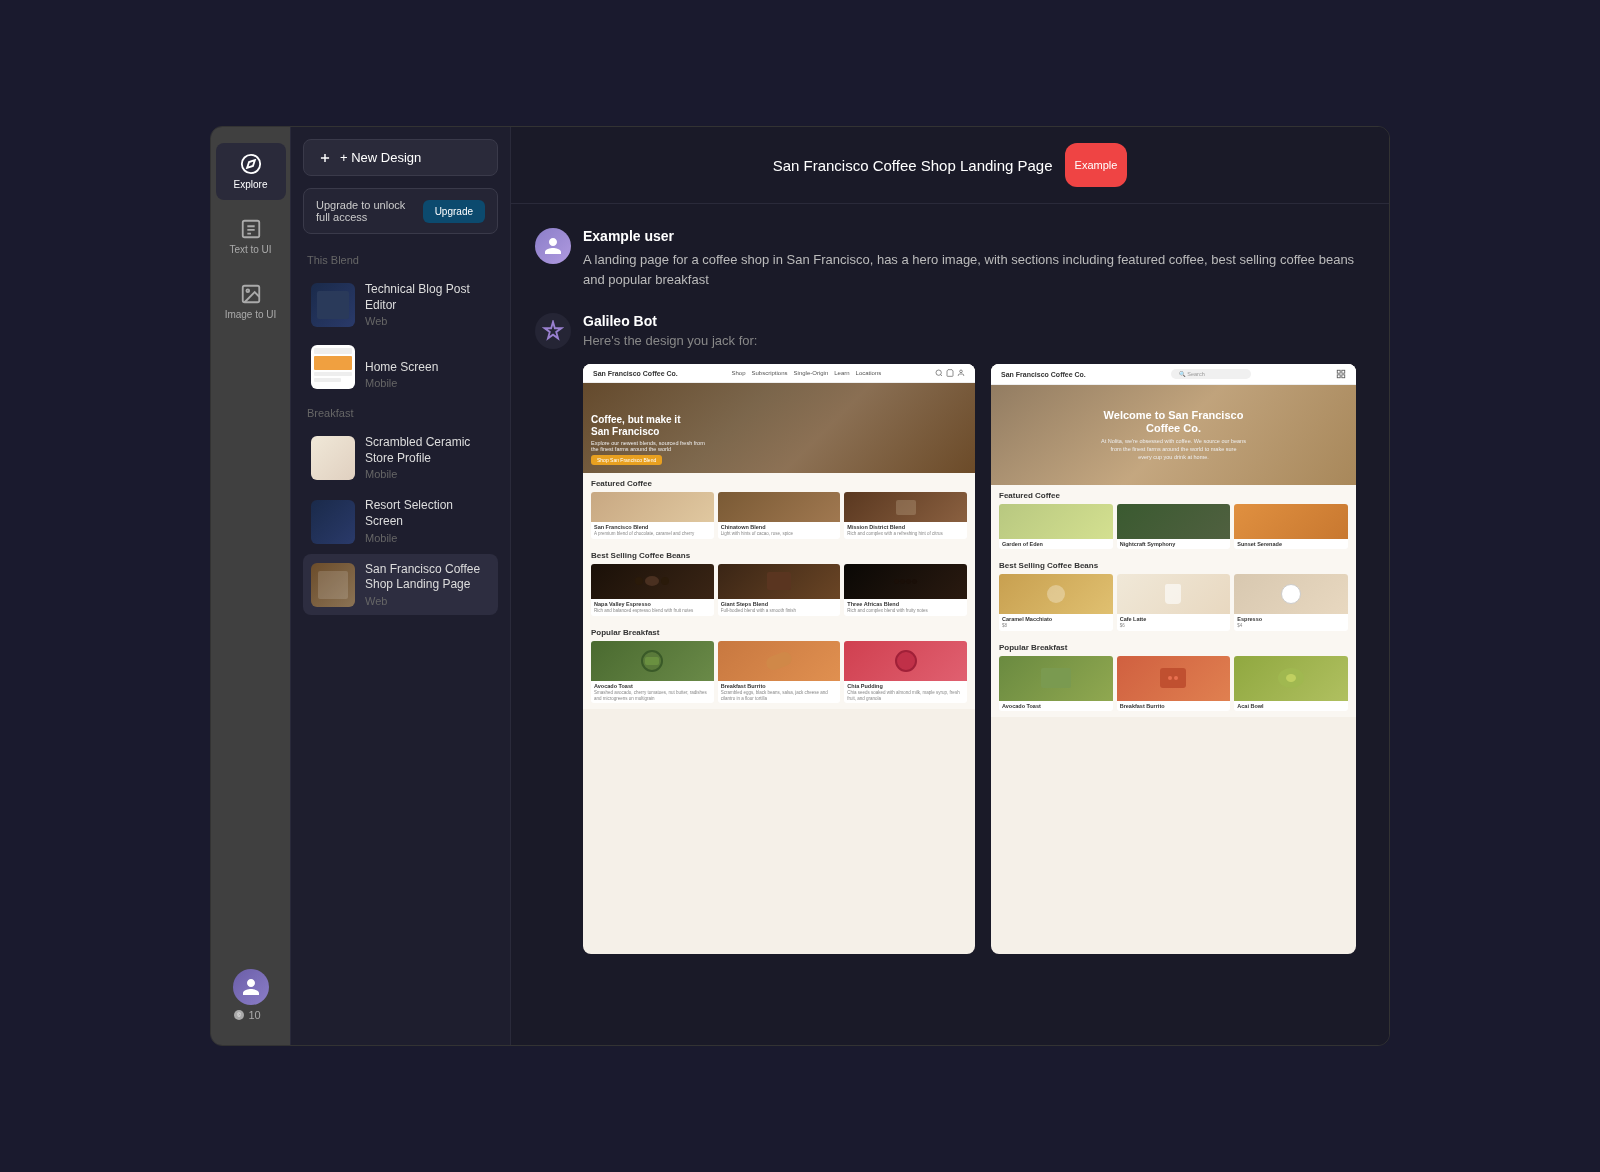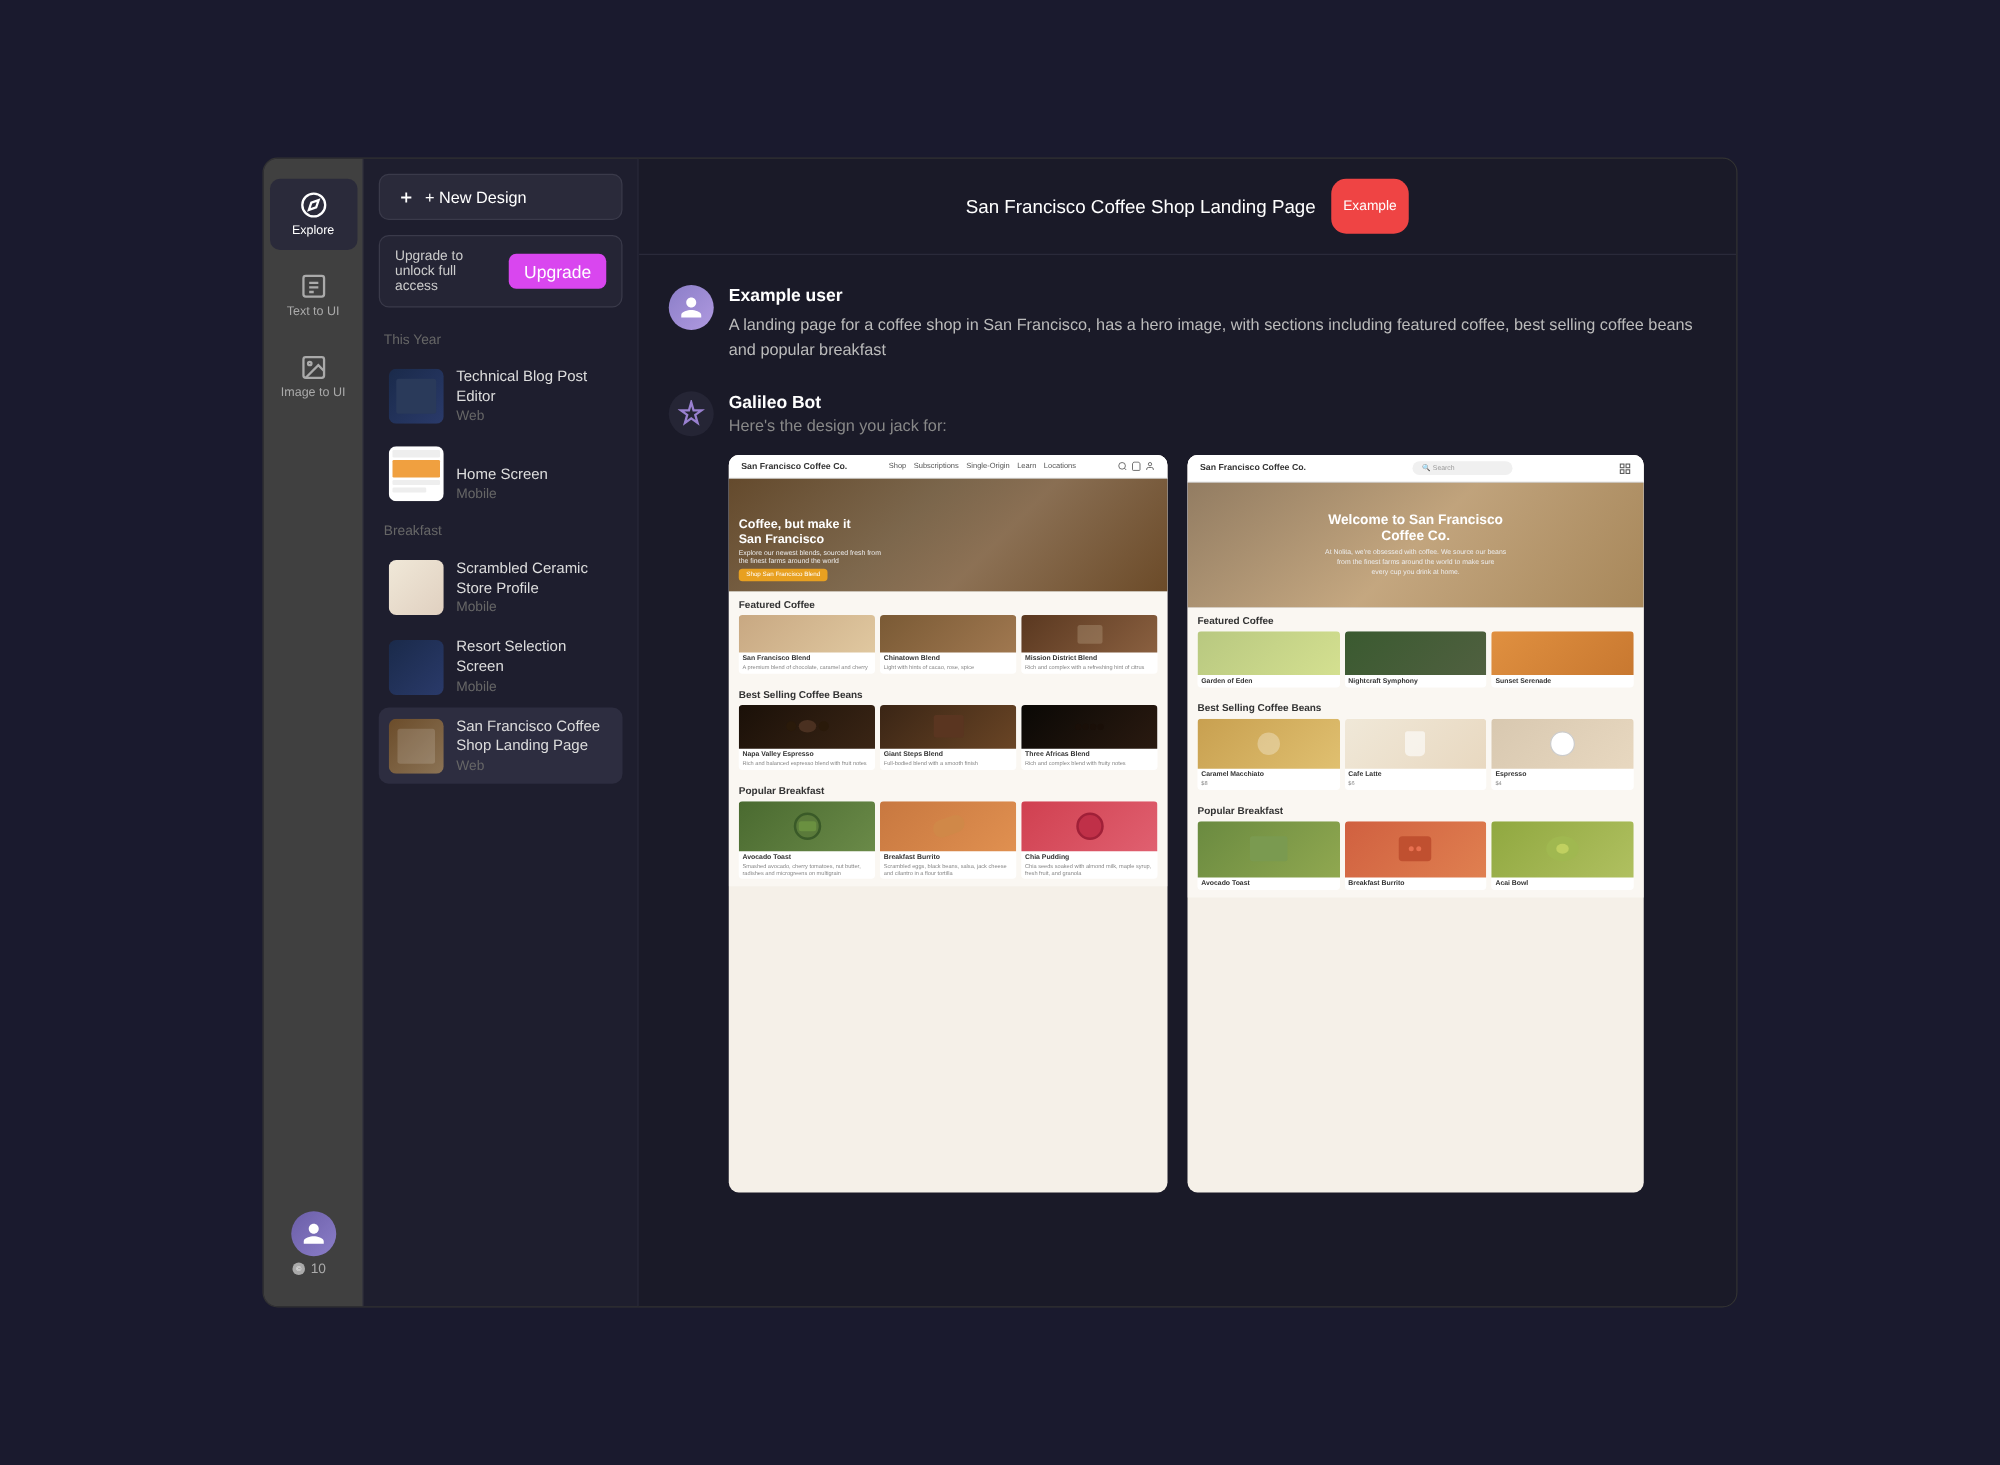--- a/index.html
+++ b/index.html
@@ -107,29 +107,29 @@
       align-items: center;
       justify-content: space-between;
       margin-bottom: 16px;
     }
     .upgrade-text {
       font-size: 11px;
       color: #ccc;
       flex: 1;
     }
     .upgrade-btn {
-      background: #d946ef;
+      background: #0c4a6e;
       color: #fff;
       border: none;
       border-radius: 6px;
       padding: 6px 12px;
-      font-size: 14px;
+      font-size: 10px;
       cursor: pointer;
       white-space: nowrap;
-      margin-left: 24px;
+      margin-left: 12px;
     }
     .section-label {
       font-size: 11px;
       color: #666;
       margin-bottom: 8px;
       margin-top: 4px;
       padding: 0 4px;
     }
     .design-item {
       display: flex;
@@ -257,21 +257,21 @@
     .bot-subtitle {
       font-size: 13px;
       color: #888;
       margin-bottom: 16px;
     }
     .designs-row {
       display: flex;
       gap: 16px;
     }
     .design-preview {
-      width: 351px;
+      width: 392px;
       background: #f5f0e8;
       border-radius: 8px;
       overflow: hidden;
       flex-shrink: 0;
       height: 590px;
     }
 
     
     .coffee-page {
       background: #faf7f2;
@@ -459,21 +459,21 @@
         <line x1="5" y1="12" x2="19" y2="12"></line>
       </svg>
       <span>+ New Design</span>
     </button>
 
     <div class="upgrade-banner">
       <span class="upgrade-text">Upgrade to unlock full access</span>
       <button class="upgrade-btn">Upgrade</button>
     </div>
 
-    <div class="section-label">This Year</div>
+    <div class="section-label">This Blend</div>
 
     <div class="design-item">
       <div class="design-thumb">
         <div class="thumb-blog" style="background: linear-gradient(135deg, #1a2a4a, #2a3a6a);">
           <div style="width:32px;height:28px;background:#2a3a5a;border-radius:2px;"></div>
         </div>
       </div>
       <div class="design-info">
         <div class="design-title">Technical Blog Post Editor</div>
         <div class="design-platform">Web</div>

